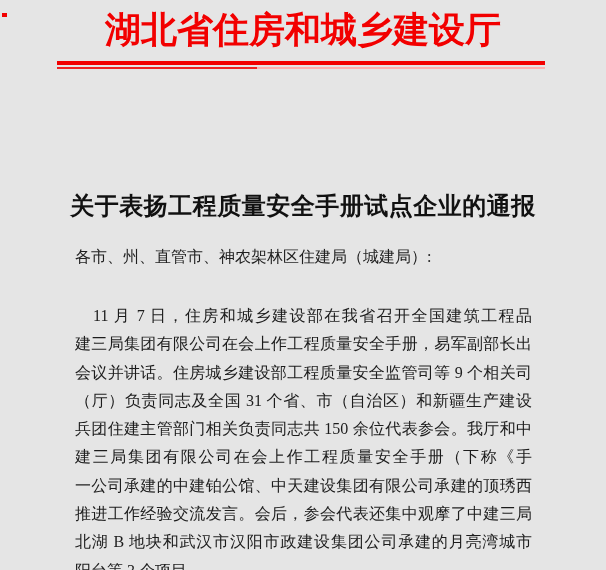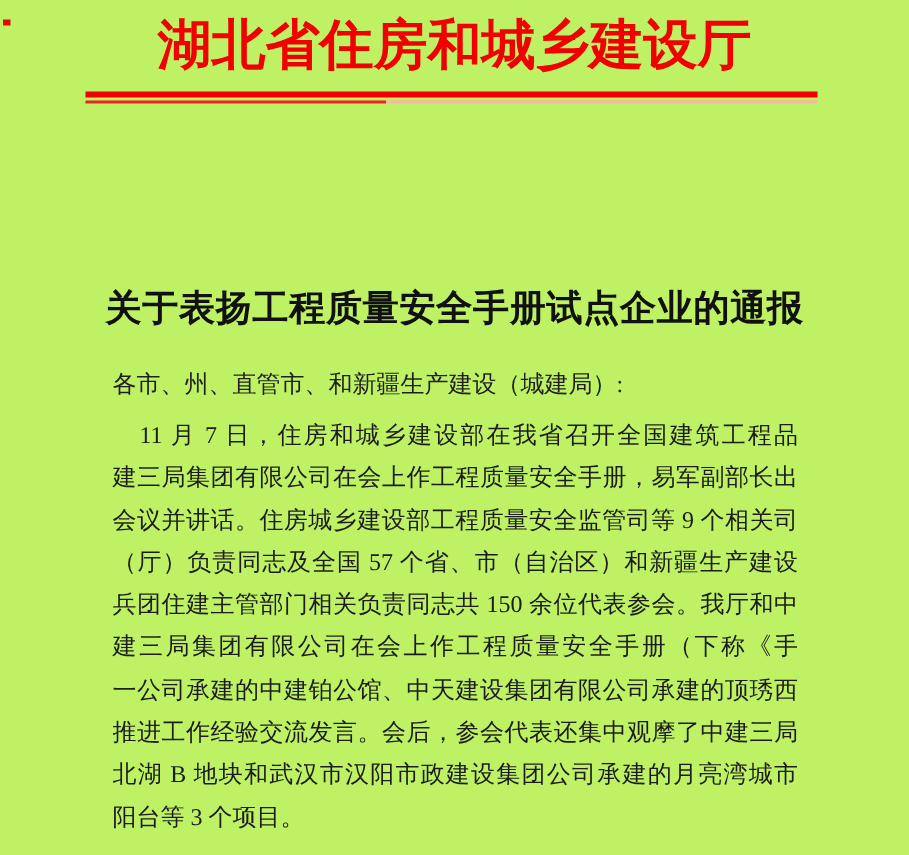--- a/index.html
+++ b/index.html
@@ -4,21 +4,21 @@
 <style>
   html, body {
     margin: 0;
     padding: 0;
     background: #ffffff;
   }
   .page {
     position: relative;
     width: 606px;
     height: 570px;
-    background: #bef264;
+    background: #e5e5e5;
     overflow: hidden;
     font-family: "Liberation Serif", "DejaVu Serif", serif;
     color: #1f1f1f;
   }
   
   .agency {
     position: absolute;
     top: 10px;
     left: 0;
     right: 0;
@@ -98,47 +98,48 @@
     height: 28.3px;
     line-height: 28.3px;
     font-size: 16px;
     color: #1c1c1c;
     text-align: justify;
     text-align-last: justify;
     overflow: hidden;
   }
   .body-line.first {
     text-indent: 18px;
+    margin-top: 25px;
   }
   .body-line.last {
     text-align-last: left;
   }
 </style>
 </head>
 <body>
 
 <div class="page">
 
   <div class="speck"></div>
 
   <div class="agency">湖北省住房和城乡建设厅</div>
 
   <div class="rule-thick"></div>
   <div class="rule-thin"></div>
 
 
   <div class="doc-title">关于表扬工程质量安全手册试点企业的通报</div>
 
-  <div class="salutation">各市、州、直管市、和新疆生产建设（城建局）:</div>
+  <div class="salutation">各市、州、直管市、神农架林区住建局（城建局）:</div>
 
   <div class="body-text">
     <div class="body-line first">11 月 7 日，住房和城乡建设部在我省召开全国建筑工程品</div>
     <div class="body-line">建三局集团有限公司在会上作工程质量安全手册，易军副部长出席</div>
     <div class="body-line">会议并讲话。住房城乡建设部工程质量安全监管司等 9 个相关司</div>
-    <div class="body-line">（厅）负责同志及全国 57 个省、市（自治区）和新疆生产建设</div>
+    <div class="body-line">（厅）负责同志及全国 31 个省、市（自治区）和新疆生产建设</div>
     <div class="body-line">兵团住建主管部门相关负责同志共 150 余位代表参会。我厅和中</div>
     <div class="body-line">建三局集团有限公司在会上作工程质量安全手册（下称《手册》）</div>
     <div class="body-line">一公司承建的中建铂公馆、中天建设集团有限公司承建的顶琇西</div>
     <div class="body-line">推进工作经验交流发言。会后，参会代表还集中观摩了中建三局</div>
     <div class="body-line">北湖 B 地块和武汉市汉阳市政建设集团公司承建的月亮湾城市</div>
     <div class="body-line last">阳台等 3 个项目。</div>
   </div>
 
 </div>
 

